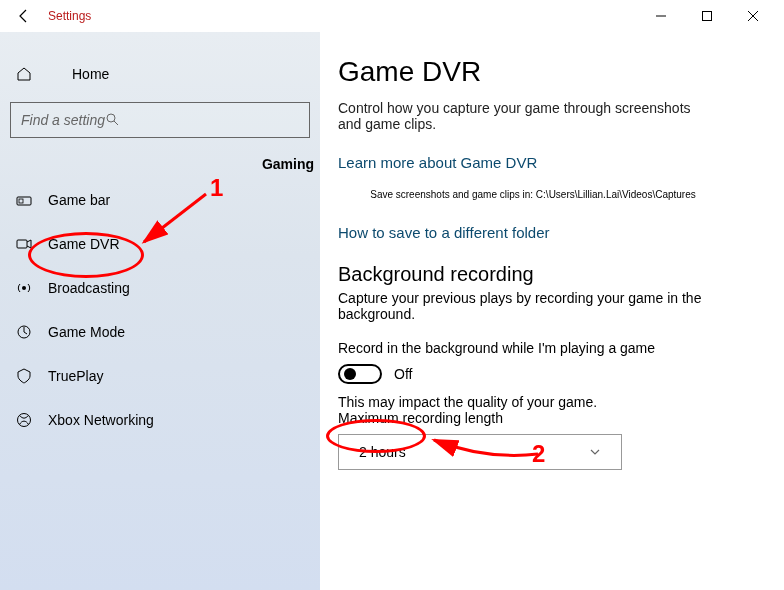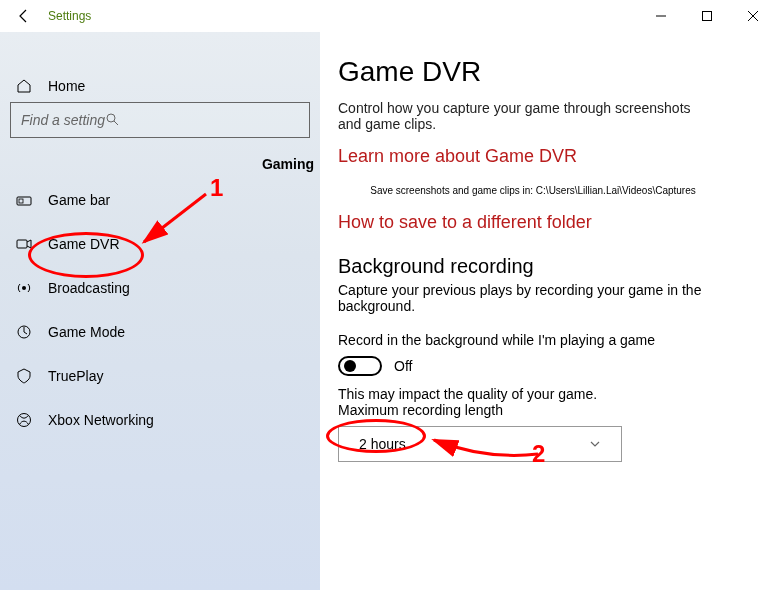--- a/index.html
+++ b/index.html
@@ -1,36 +1,36 @@
 <!DOCTYPE html>
 <html><head>
   <meta charset="utf-8">
   <style>
     * { margin: 0; padding: 0; box-sizing: border-box; font-family: "Segoe UI", Arial, sans-serif; }
     body { width: 784px; height: 590px; overflow: hidden; display: flex; flex-direction: column; background: #fff; position: relative; }
     .titlebar { height: 32px; display: flex; align-items: center; padding: 0 8px; }
     .titlebar-back { width: 32px; height: 32px; display: flex; align-items: center; justify-content: center; }
-    .titlebar-title { margin-left: 8px; font-size: 12px; color: #4d7c0f; }
+    .titlebar-title { margin-left: 8px; font-size: 12px; color: #b91c1c; }
     .titlebar-spacer { flex: 1; }
     .titlebar-btn { width: 46px; height: 32px; display: flex; align-items: center; justify-content: center; }
     .content { flex: 1; display: flex; overflow: hidden; }
     .sidebar { width: 320px; background: linear-gradient(180deg, #e8edf2 0%, #dce4ed 40%, #d3def0 100%); padding: 0 6px; }
-    .sidebar-home { display: flex; align-items: flex-end; height: 40px; padding: 0 10px; margin-top: 22px; cursor: pointer; }
+    .sidebar-home { display: flex; align-items: center; height: 40px; padding: 0 10px; margin-top: 22px; cursor: pointer; gap: 24px; }
     .sidebar-home svg { margin-right: 16px; }
     .sidebar-home span { font-size: 14px; }
     .search-box { margin: 8px 4px 0 4px; height: 36px; border: 1px solid #666; background: rgba(255,255,255,0.1); display: flex; align-items: center; padding: 16px 10px; justify-content: flex-start; }
     .search-box span { color: #666; font-size: 14px; font-style: italic; }
     .sidebar-header { font-size: 14px; font-weight: 600; margin: 18px 0 6px 10px; text-align: right; }
     .sidebar-item { display: flex; align-items: center; height: 44px; padding: 0 10px; cursor: pointer; position: relative; }
     .sidebar-item svg { margin-right: 16px; flex-shrink: 0; }
     .sidebar-item span { font-size: 14px; }
     .main { flex: 1; padding: 24px 18px 0 18px; background: #fff; overflow-y: auto; }
     .main-title { font-size: 28px; font-weight: 400; margin-bottom: 12px; }
     .main-desc { font-size: 14px; color: #222; margin-bottom: 14px; max-width: 370px; }
-    .main-link { font-size: 18px; color: #b91c1c; cursor: pointer; display: inline-block; margin-bottom: 18px; }
+    .main-link { font-size: 15px; color: #0c4a6e; cursor: pointer; display: inline-block; margin-bottom: 18px; margin-top: 8px; }
     .save-desc { font-size: 10px; margin-bottom: 16px; max-width: 390px; text-align: center; }
     .open-row { display: flex; align-items: center; margin-bottom: 22px; }
     .open-btn { background: #ccc; border: none; padding: 8px 16px; font-size: 14px; margin-right: 12px; cursor: pointer; }
     .section-title { font-size: 20px; font-weight: 400; margin-bottom: 4px; }
     .section-desc { font-size: 14px; margin-bottom: 18px; max-width: 380px; }
     .toggle-label { font-size: 14px; margin-bottom: 8px; }
     .toggle-row { display: flex; align-items: center; margin-bottom: 10px; }
     .toggle { width: 44px; height: 20px; border: 2px solid #000; border-radius: 20px; background: #fff; position: relative; cursor: pointer; }
     .toggle-knob { width: 12px; height: 12px; background: #000; border-radius: 50%; position: absolute; top: 2px; left: 4px; }
     .toggle-state { font-size: 14px; margin-left: 12px; }

